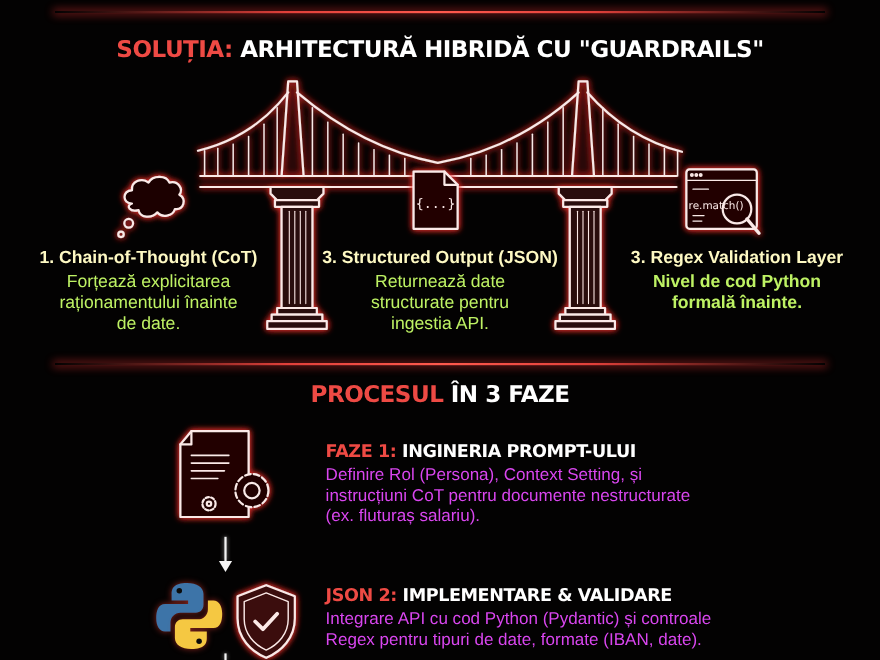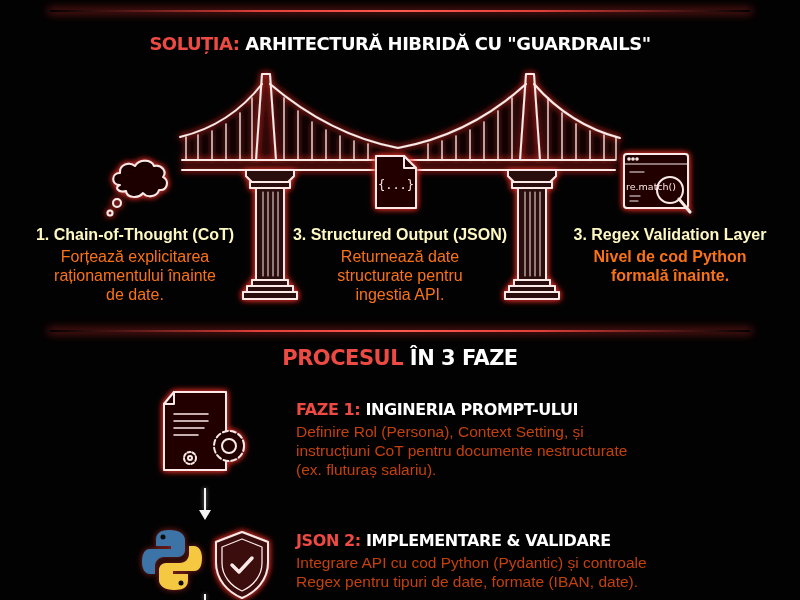--- a/index.html
+++ b/index.html
@@ -4,23 +4,23 @@
 <style>
   html, body { margin:0; padding:0; }
   body { width:800px; height:600px; background:#030202; overflow:hidden; position:relative; font-family:"Liberation Sans", sans-serif; color:#f2f2f2; }
   .glow-line { position:absolute; left:50px; width:700px; height:2px; background:linear-gradient(90deg, rgba(200,40,40,0) 0%, #e0403a 30%, #ff5a4e 50%, #e0403a 70%, rgba(200,40,40,0) 100%); box-shadow:0 0 8px 2px rgba(230,50,50,0.45); }
   .h-title { position:absolute; left:0; width:800px; text-align:center; font-family:"DejaVu Sans", sans-serif; font-weight:bold; letter-spacing:-0.5px; }
   .accent { color:#ee4a44; }
   .white { color:#ffffff; }
   svg.neon { position:absolute; overflow:visible; }
   .stroke { fill:none; stroke:#fbe9e7; stroke-width:2; filter:url(#glow); stroke-linecap:round; stroke-linejoin:round; }
   .col-title { position:absolute; text-align:center; font-weight:bold; font-size:16px; color:#fef9c3; white-space:nowrap; font-family:"Liberation Sans", sans-serif; }
-  .col-desc { position:absolute; text-align:center; font-size:16px; line-height:19px; color:#f97316; }
+  .col-desc { position:absolute; text-align:center; font-size:16px; line-height:19px; color:#bef264; }
   .phase-title { position:absolute; left:296px; font-family:"DejaVu Sans", sans-serif; font-weight:bold; font-size:16px; letter-spacing:-0.4px; white-space:nowrap; }
-  .phase-desc { position:absolute; left:296px; width:420px; font-size:15.5px; line-height:19px; color:#c2410c; }
+  .phase-desc { position:absolute; left:296px; width:420px; font-size:15.5px; line-height:19px; color:#d946ef; }
   .arrow-line { position:absolute; width:2px; background:#f5f5f5; box-shadow:0 0 4px rgba(255,255,255,0.6); }
   .arrow-head { position:absolute; width:0; height:0; border-left:6px solid transparent; border-right:6px solid transparent; border-top:10px solid #f5f5f5; }
 </style>
 </head>
 <body>
 
 <svg width="0" height="0" style="position:absolute">
   <defs>
     <filter id="glow" x="-50%" y="-50%" width="200%" height="200%">
       <feGaussianBlur in="SourceAlpha" stdDeviation="3" result="b"></feGaussianBlur>
@@ -30,21 +30,21 @@
           <feMergeNode in="g"></feMergeNode>
           <feMergeNode in="g"></feMergeNode>
           <feMergeNode in="SourceGraphic"></feMergeNode>
         </feMerge>
     </filter>
   </defs>
 </svg>
 
 <div class="glow-line" style="top:10px"></div>
 
-<div class="h-title" style="top:33px; font-size:18px;">
+<div class="h-title" style="top:33px; font-size:21px;">
   <span class="accent">SOLUȚIA:</span><span class="white"> ARHITECTURĂ HIBRIDĂ CU "GUARDRAILS"</span>
 </div>
 
 <svg class="neon" style="left:0;top:0" width="800" height="330">
   <rect x="0" y="0" width="800" height="330" fill="none"></rect>
 
   <path d="M262,74 L270,74 L276,162 L256,162 Z" fill="#2a0808"></path>
   <path d="M526,74 L534,74 L540,162 L520,162 Z" fill="#2a0808"></path>
   <g class="stroke">
 

